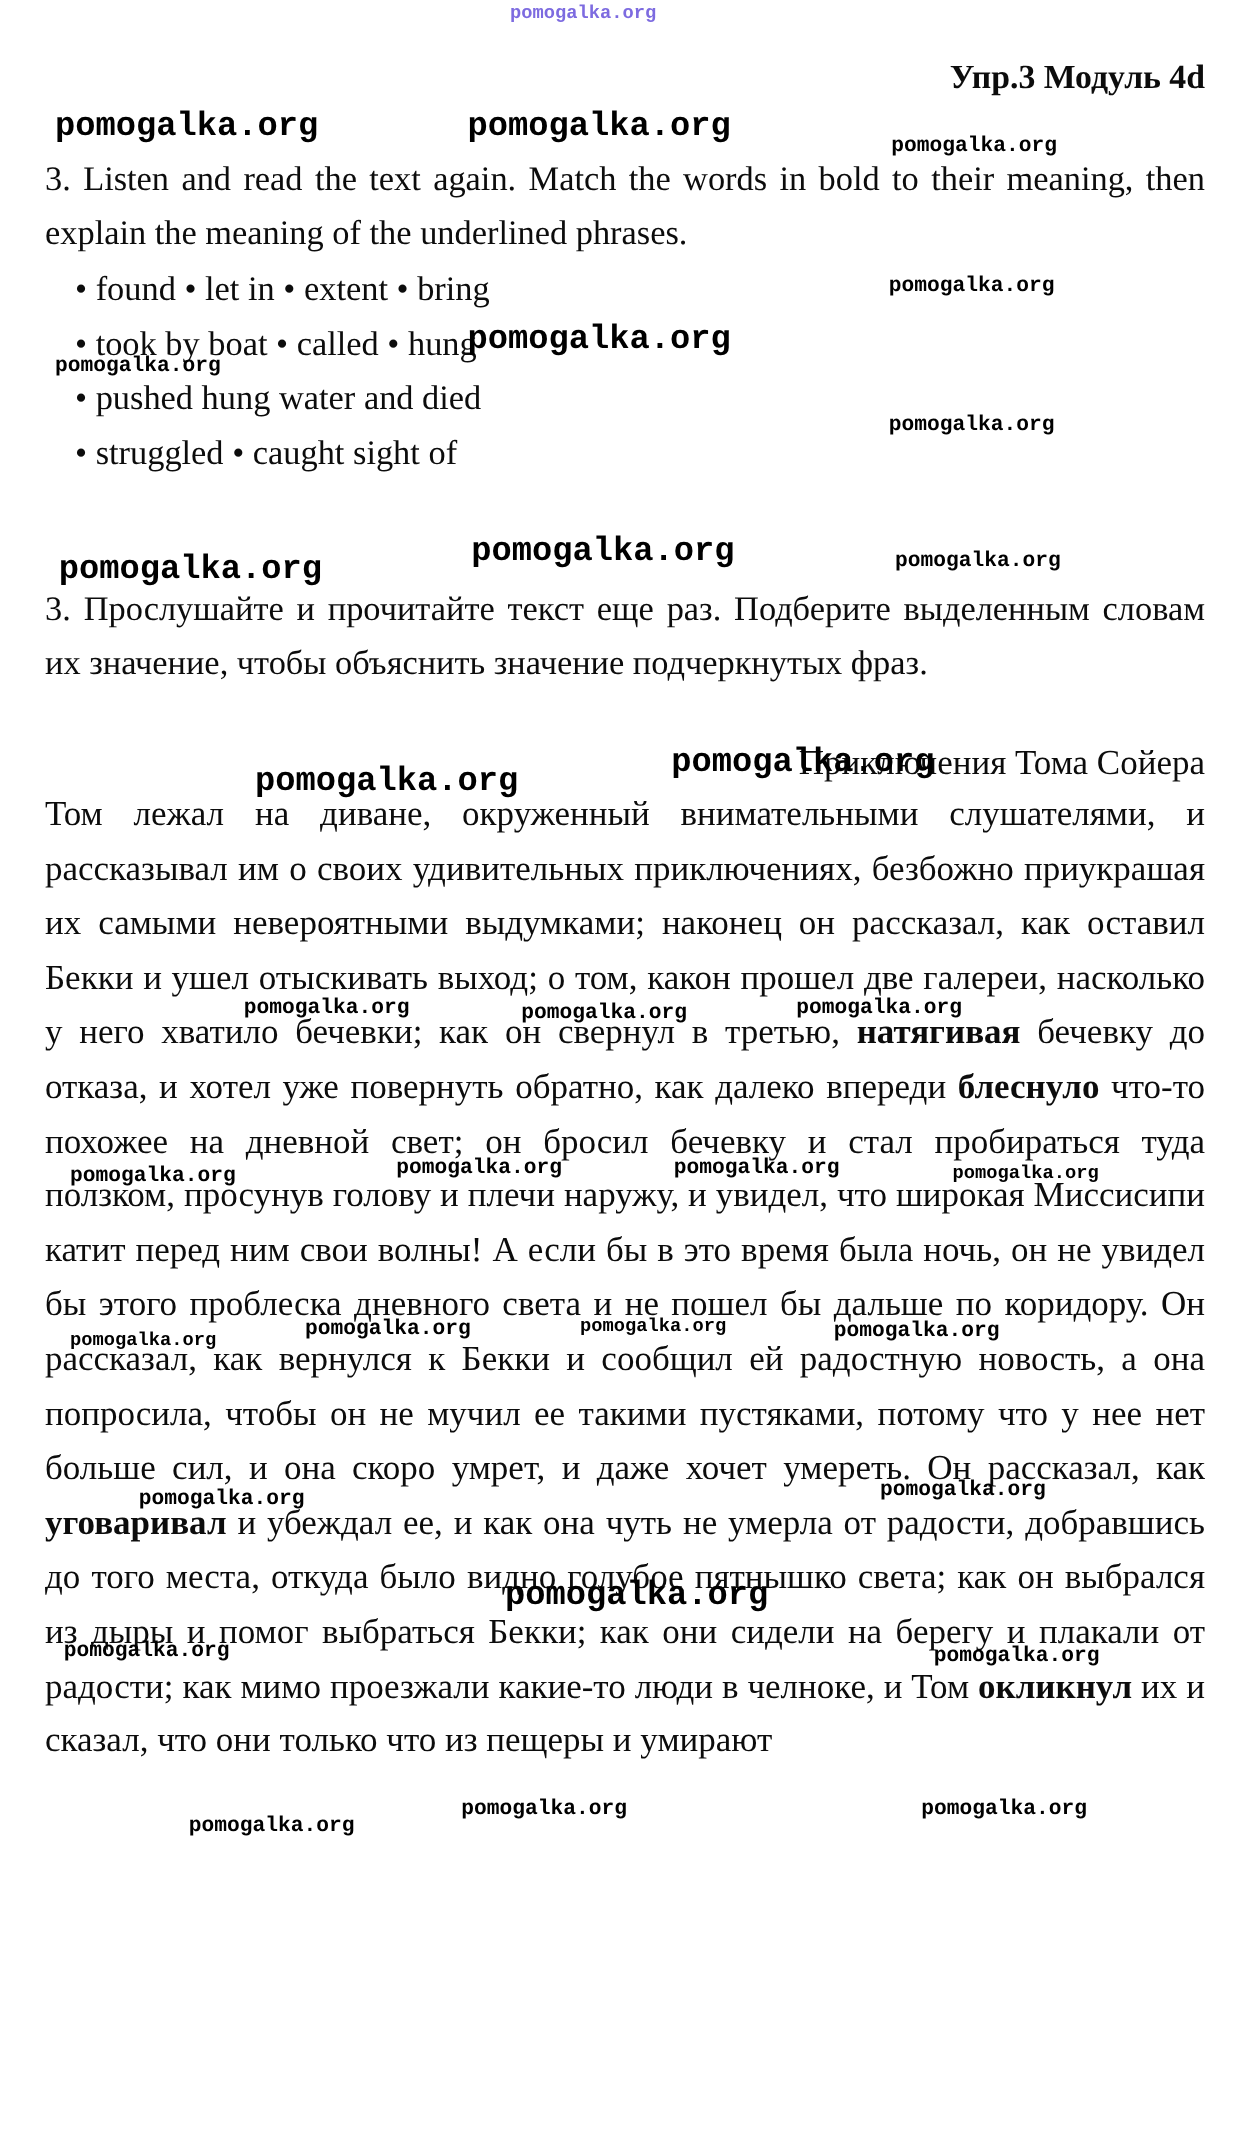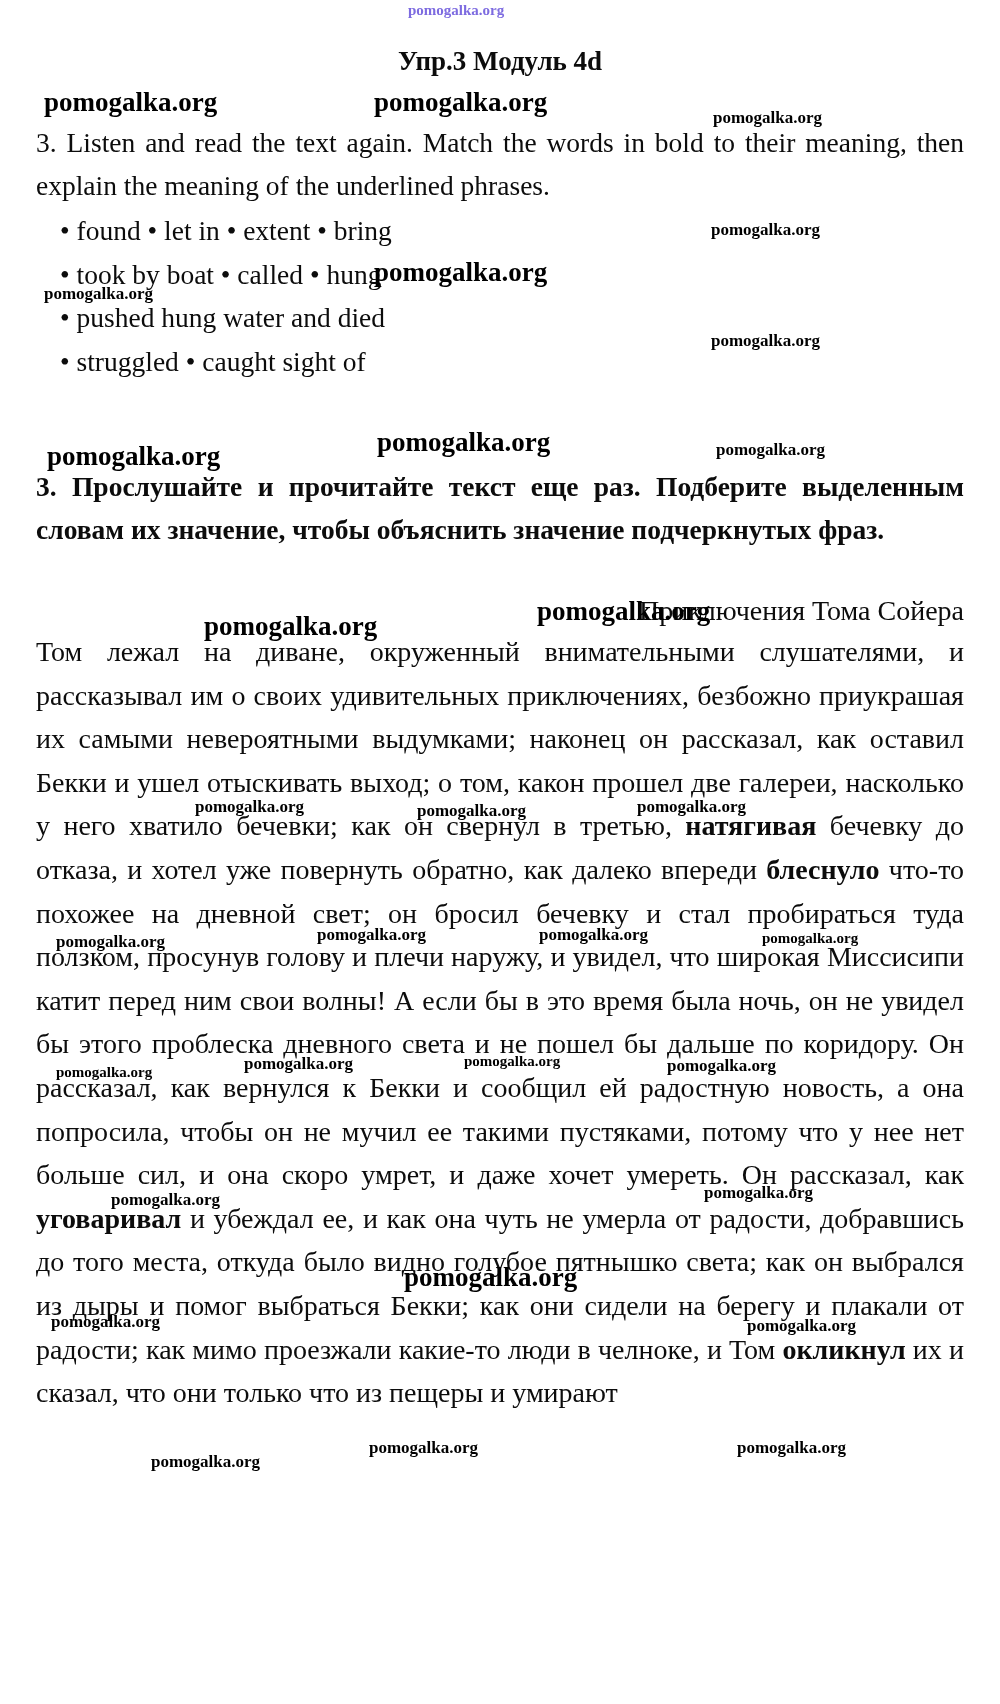--- a/index.html
+++ b/index.html
@@ -9,60 +9,60 @@
     width: 1000px;
     height: 1704px;
     margin: 0 auto;
     background: #ffffff;
     font-family: "Liberation Serif", serif;
     color: #0c0c0c;
     overflow: hidden;
   }
   .content { padding: 46px 36px 0 36px; }
   .doc-title {
-    text-align: center;
+    text-align: right;
     font-size: 27px;
     font-weight: bold;
     margin-bottom: 44px;
   }
   .task-en {
     font-size: 27.5px;
     font-weight: normal;
     text-align: justify;
     line-height: 43px;
     margin-bottom: 2px;
   }
   .bullet-line {
     font-size: 27.5px;
     line-height: 43.5px;
     margin-left: 24px;
   }
   .gap-1 { height: 82px; }
   .task-ru {
     font-size: 27.5px;
-    font-weight: bold;
+    font-weight: normal;
     text-align: justify;
     line-height: 43px;
   }
   .gap-2 { height: 44px; }
   .story-title {
     font-size: 28px;
     font-weight: normal;
     text-align: right;
     margin-bottom: 3px;
   }
   .story-body {
     font-size: 28px;
     text-align: justify;
     line-height: 43.6px;
   }
   .story-body .bold { font-weight: bold; }
   .wm {
     position: absolute;
-    font-family: Liberation Serif, serif;
+    font-family: Liberation Mono, monospace;
     font-weight: bold;
     color: #000000;
     white-space: nowrap;
     line-height: 1;
     z-index: 5;
   }
 </style>
 </head>
 <body>
 

